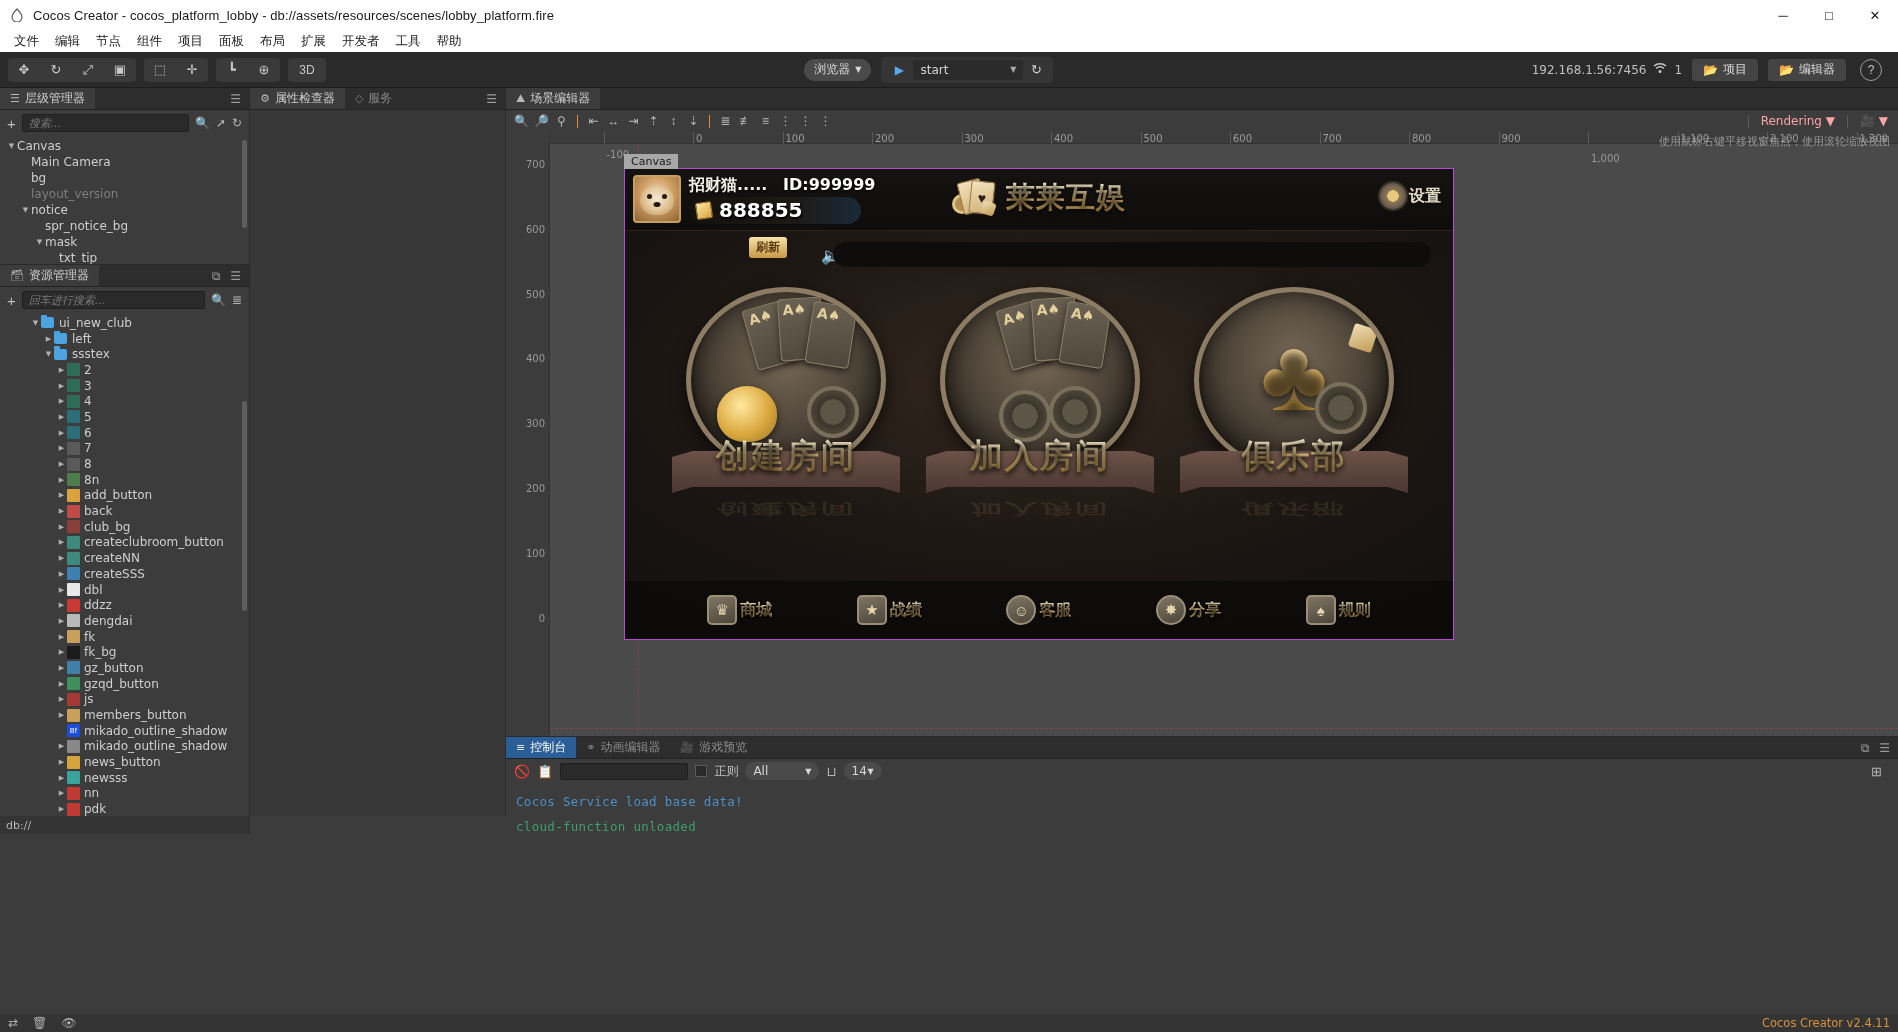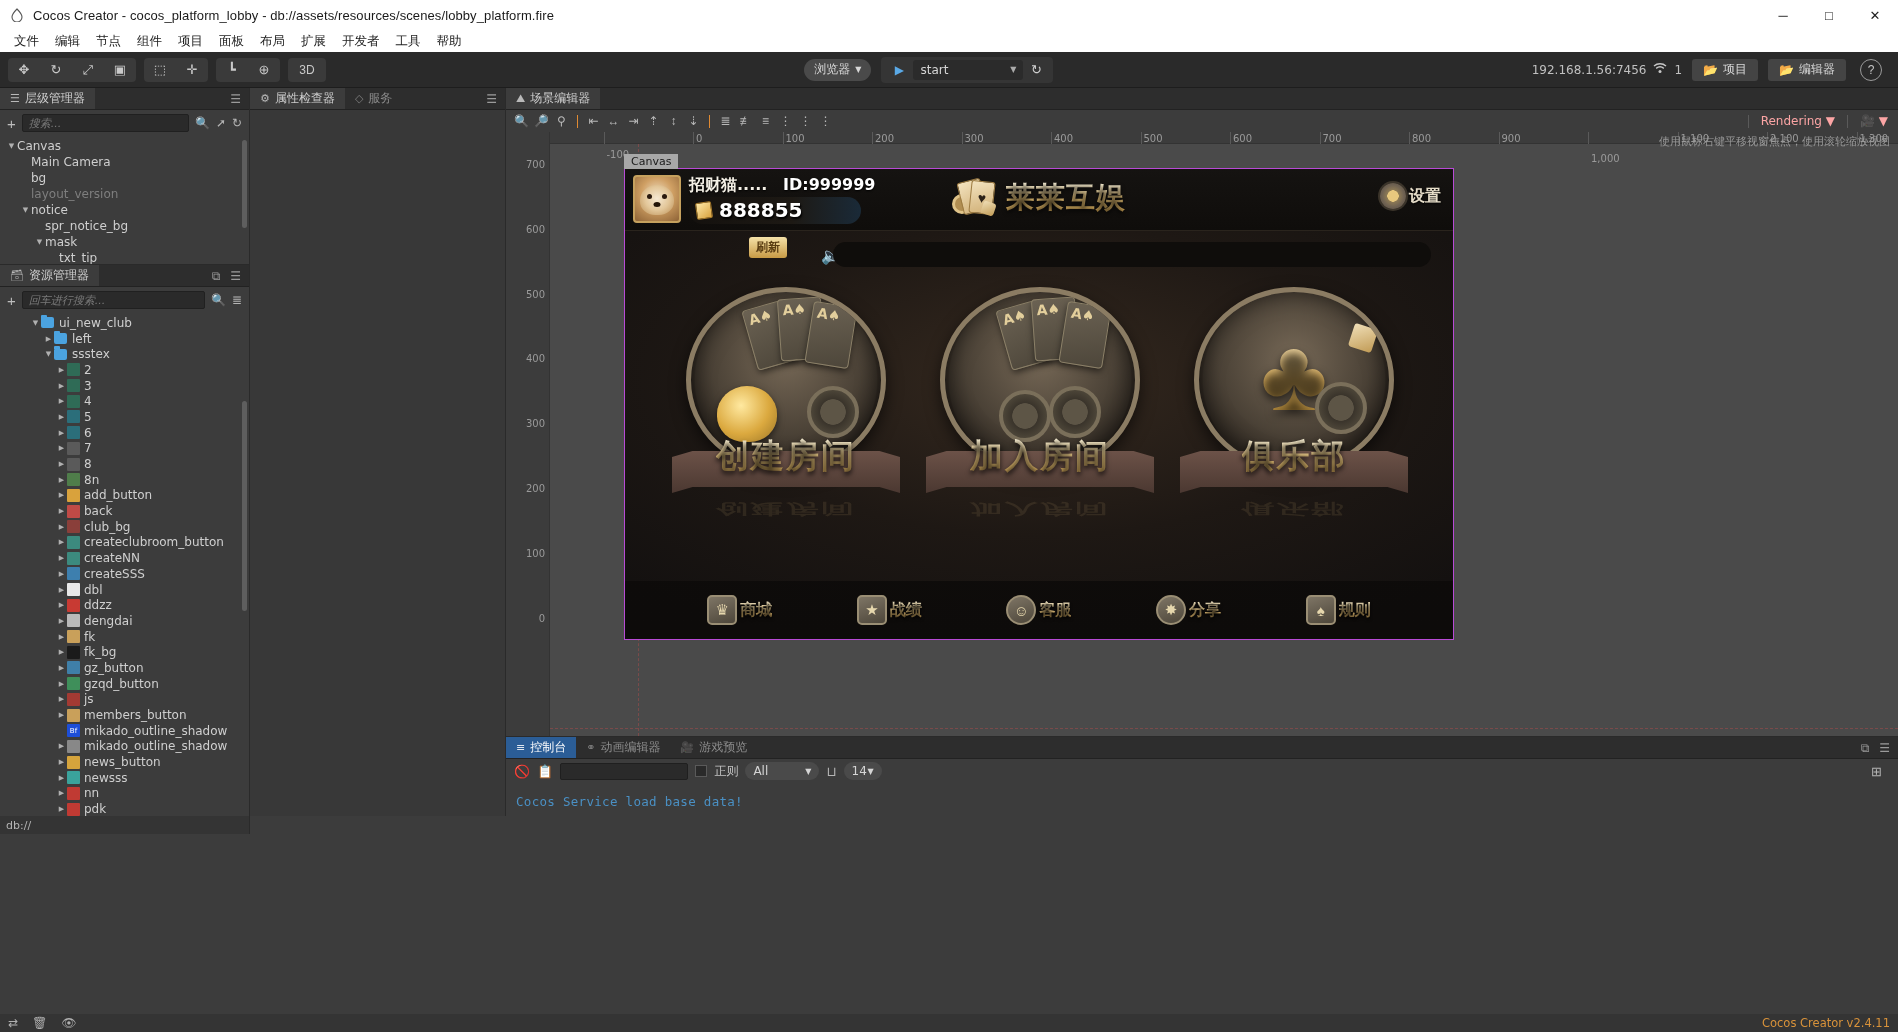--- a/index.html
+++ b/index.html
@@ -1071,20 +1071,21 @@
     <span class="ct-ico">⊔</span>
     <div class="ct-select sm">
       <span>14</span>
       <span class="caret">▼</span>
     </div>
     <div style="margin-left:auto; padding-right:8px;" class="ct-ico">⊞</div>
   </div>
 
   <div class="console-body" id="logs">
       <div class="logline log-blue">Cocos Service load base data!</div>
+      <div class="logline log-green">cloud-function unloaded</div>
     </div>
 </div>
 
 <div class="bottombar">
   <span class="bb-ico">⇄</span>
   <span class="bb-ico">🗑</span>
   <span class="bb-ico">👁</span>
   <span class="version">Cocos Creator v2.4.11</span>
 </div>
 

